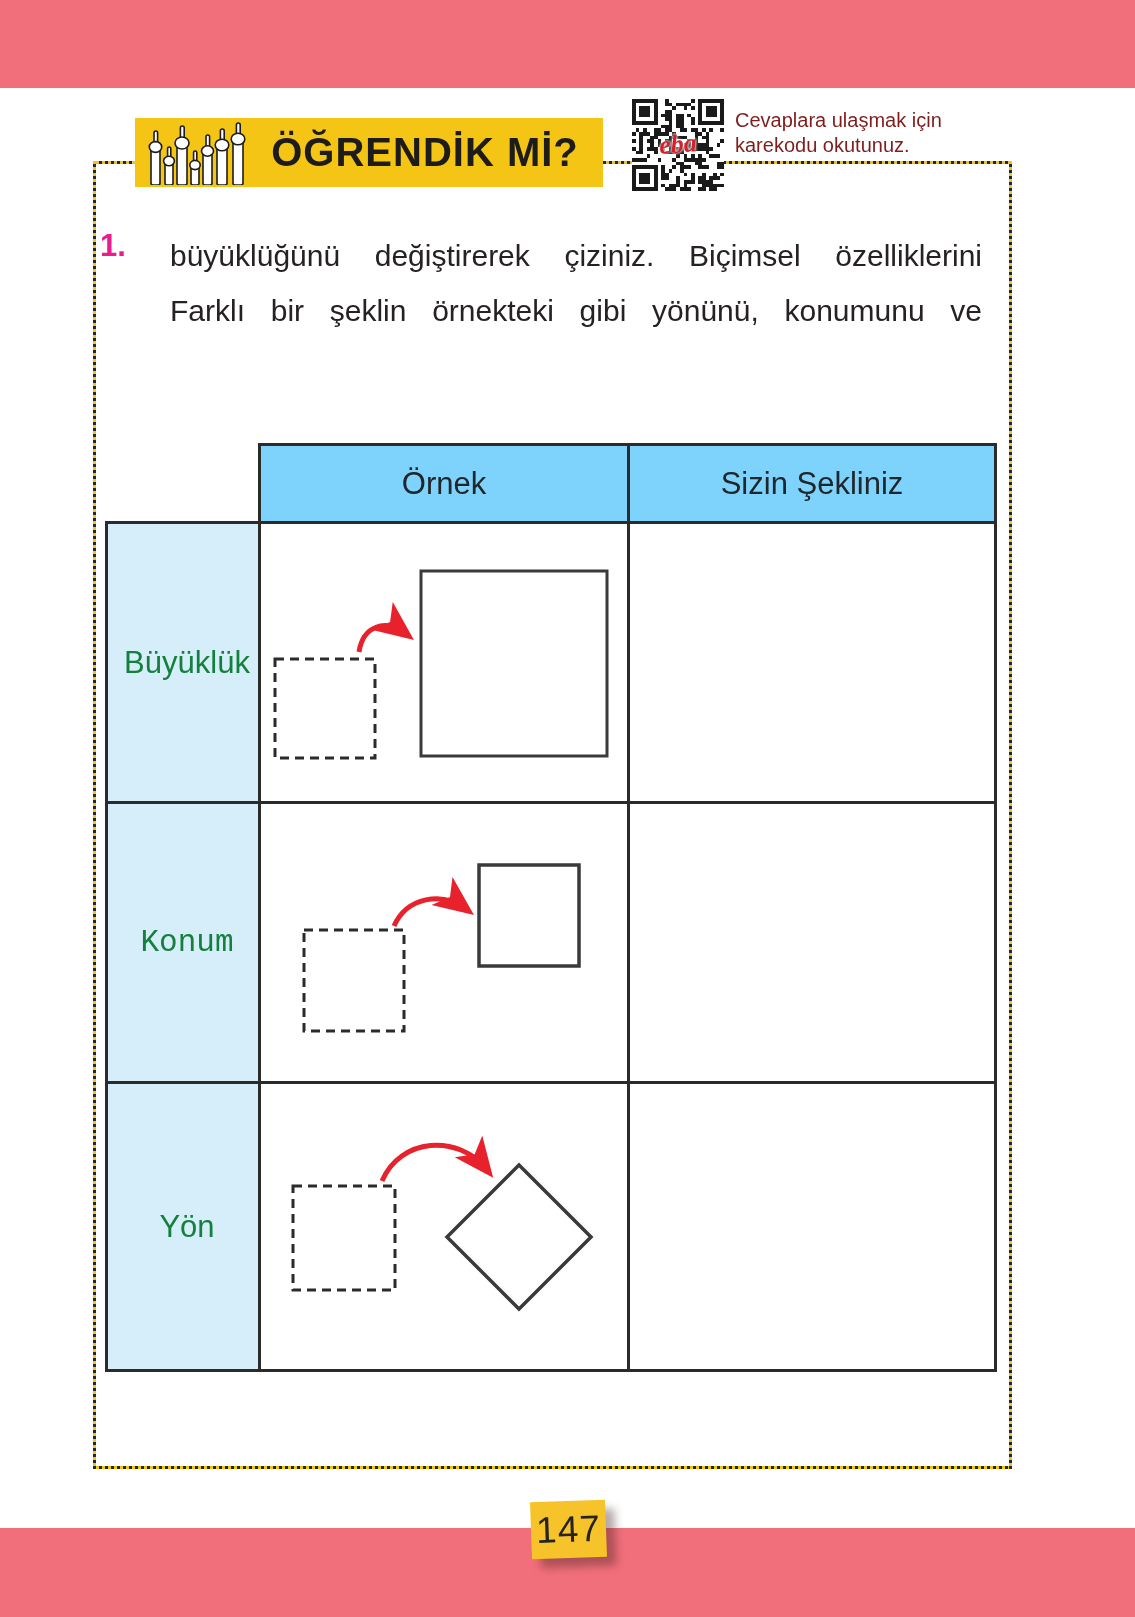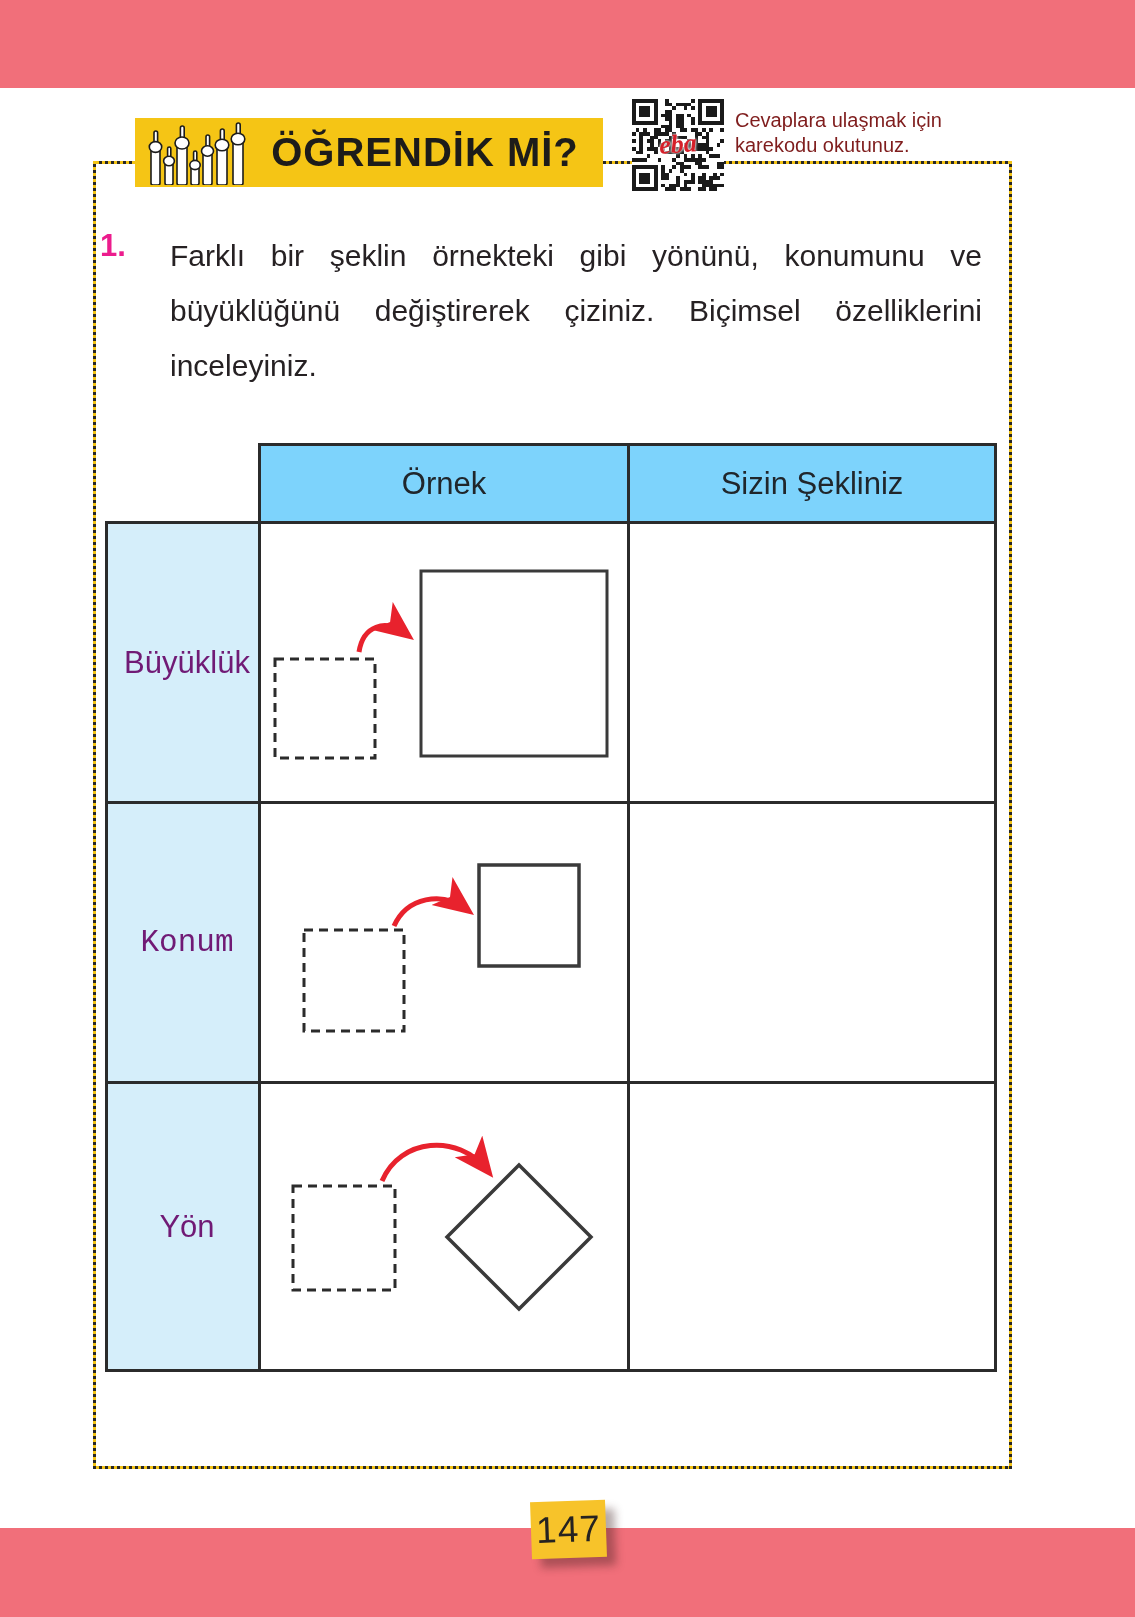--- a/index.html
+++ b/index.html
@@ -27,21 +27,21 @@
     font-family:"Liberation Serif",serif;font-style:italic;font-weight:700;font-size:26px;color:#D5202A;
     text-shadow:0 0 3px #fff,0 0 3px #fff;}
   .qr-caption{left:735px;top:108px;width:280px;font-size:20px;line-height:25px;color:#7f1d1d;}
   
   .q-number{left:100px;top:228px;font-size:31px;font-weight:700;color:#EC1C8D;}
   .q-text{left:170px;top:228px;width:812px;font-size:30px;line-height:55px;color:#262123;}
   .q-line-just{text-align:justify;text-align-last:justify;word-spacing:4px;}
   
   .cell{box-sizing:border-box;border:3px solid #2b2b2b;background:#ffffff;display:flex;align-items:center;justify-content:center;}
   .cell-header{background:#7dd3fc;font-size:31px;color:#20262b;}
-  .cell-label{background:#D5EEFA;font-size:31px;color:#701a75;padding-left:8px;}
+  .cell-label{background:#D5EEFA;font-size:31px;color:#15803d;padding-left:8px;}
   
   .shapes{left:0;top:0;width:1135px;height:1617px;pointer-events:none;}
   
   .badge{left:531px;top:1501px;width:75px;height:57px;background:#F7C32A;transform:rotate(-2deg);
     box-shadow:9px 9px 9px rgba(60,30,30,0.38);display:flex;align-items:center;justify-content:center;
     font-size:37px;color:#262321;letter-spacing:1px;}
 </style>
 </head>
 <body>
 
@@ -298,23 +298,22 @@
     </svg>
   <div class="qr-logo">eba</div>
 </div>
 <div class="abs qr-caption">
   <div>Cevaplara ulaşmak için</div>
   <div>karekodu okutunuz.</div>
 </div>
 
 <div class="abs q-number">1.</div>
 <div class="abs q-text">
+  <div class="q-line-just">büyüklüğünü değiştirerek çiziniz. Biçimsel özelliklerini</div>
   <div class="q-line-just">Farklı bir şeklin örnekteki gibi yönünü, konumunu ve</div>
-  <div class="q-line-just">büyüklüğünü değiştirerek çiziniz. Biçimsel özelliklerini</div>
-  <div>inceleyiniz.</div>
 </div>
 
 <div class="abs cell cell-header" style="left:258px;top:443px;width:372px;height:81px;">Örnek</div>
 <div class="abs cell cell-header" style="left:627px;top:443px;width:370px;height:81px;text-align:right;">Sizin Şekliniz</div>
 
 <div class="abs cell cell-label" style="left:105px;top:521px;width:156px;height:283px;">Büyüklük</div>
 <div class="abs cell" style="left:258px;top:521px;width:372px;height:283px;"></div>
 <div class="abs cell" style="left:627px;top:521px;width:370px;height:283px;"></div>
 
 <div class="abs cell cell-label" style="left:105px;top:801px;width:156px;height:283px;font-family:Liberation Mono, monospace;">Konum</div>

